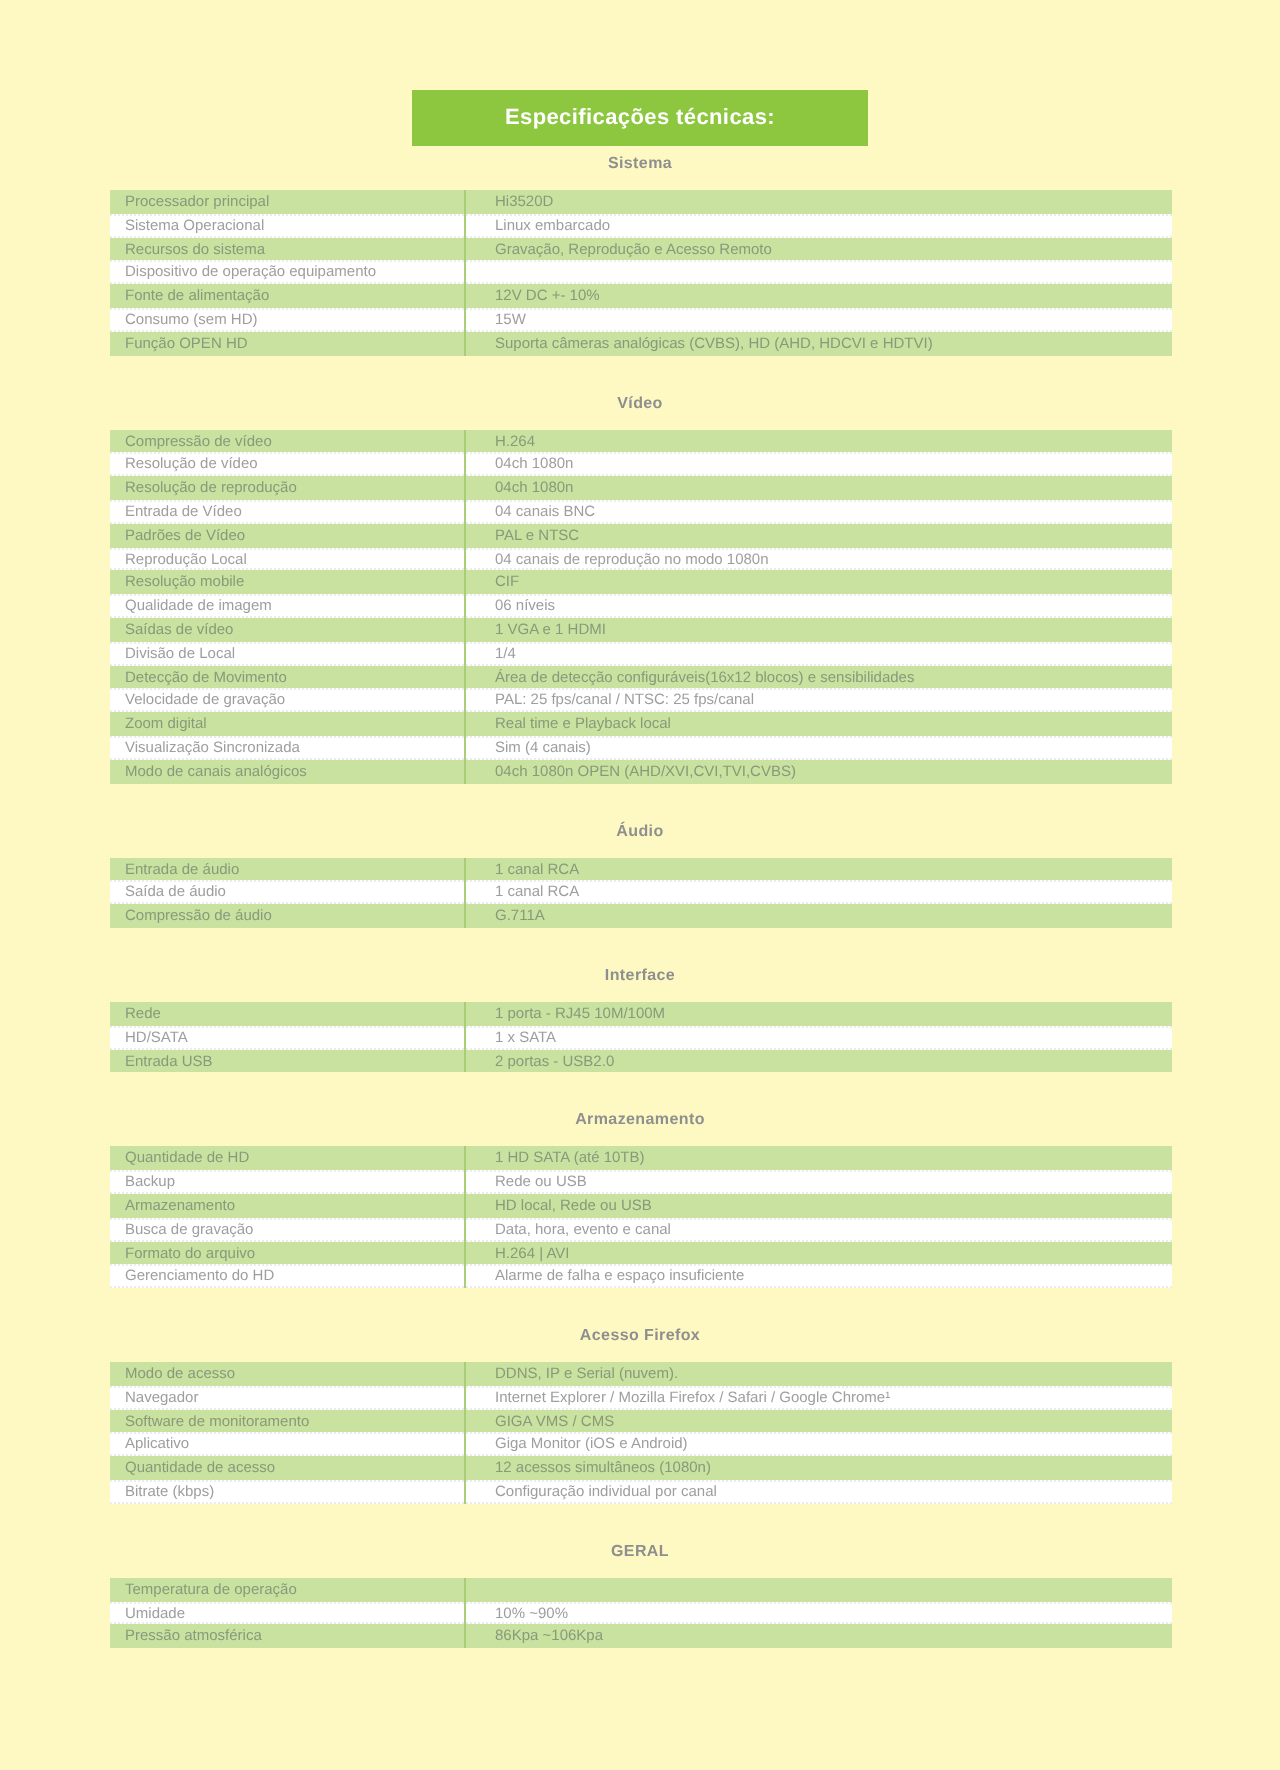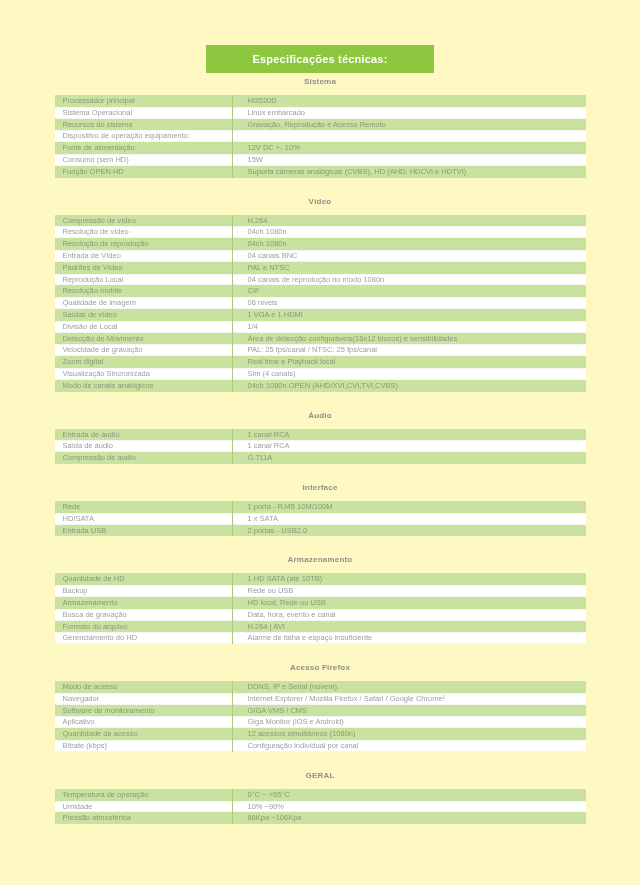--- a/index.html
+++ b/index.html
@@ -285,21 +285,20 @@
             <div class="cell-label">Bitrate (kbps)</div>
             <div class="cell-value">Configuração individual por canal</div>
           </div>
         </div>
       </div>
       <div class="section">
         <div class="section-title">GERAL</div>
         <div class="spec-table">
           <div class="row green">
             <div class="cell-label">Temperatura de operação</div>
-            <div class="cell-value">0°C ~ +55°C</div>
           </div>
           <div class="row white">
             <div class="cell-label">Umidade</div>
             <div class="cell-value">10% ~90%</div>
           </div>
           <div class="row green">
             <div class="cell-label">Pressão atmosférica</div>
             <div class="cell-value">86Kpa ~106Kpa</div>
           </div>
         </div>

